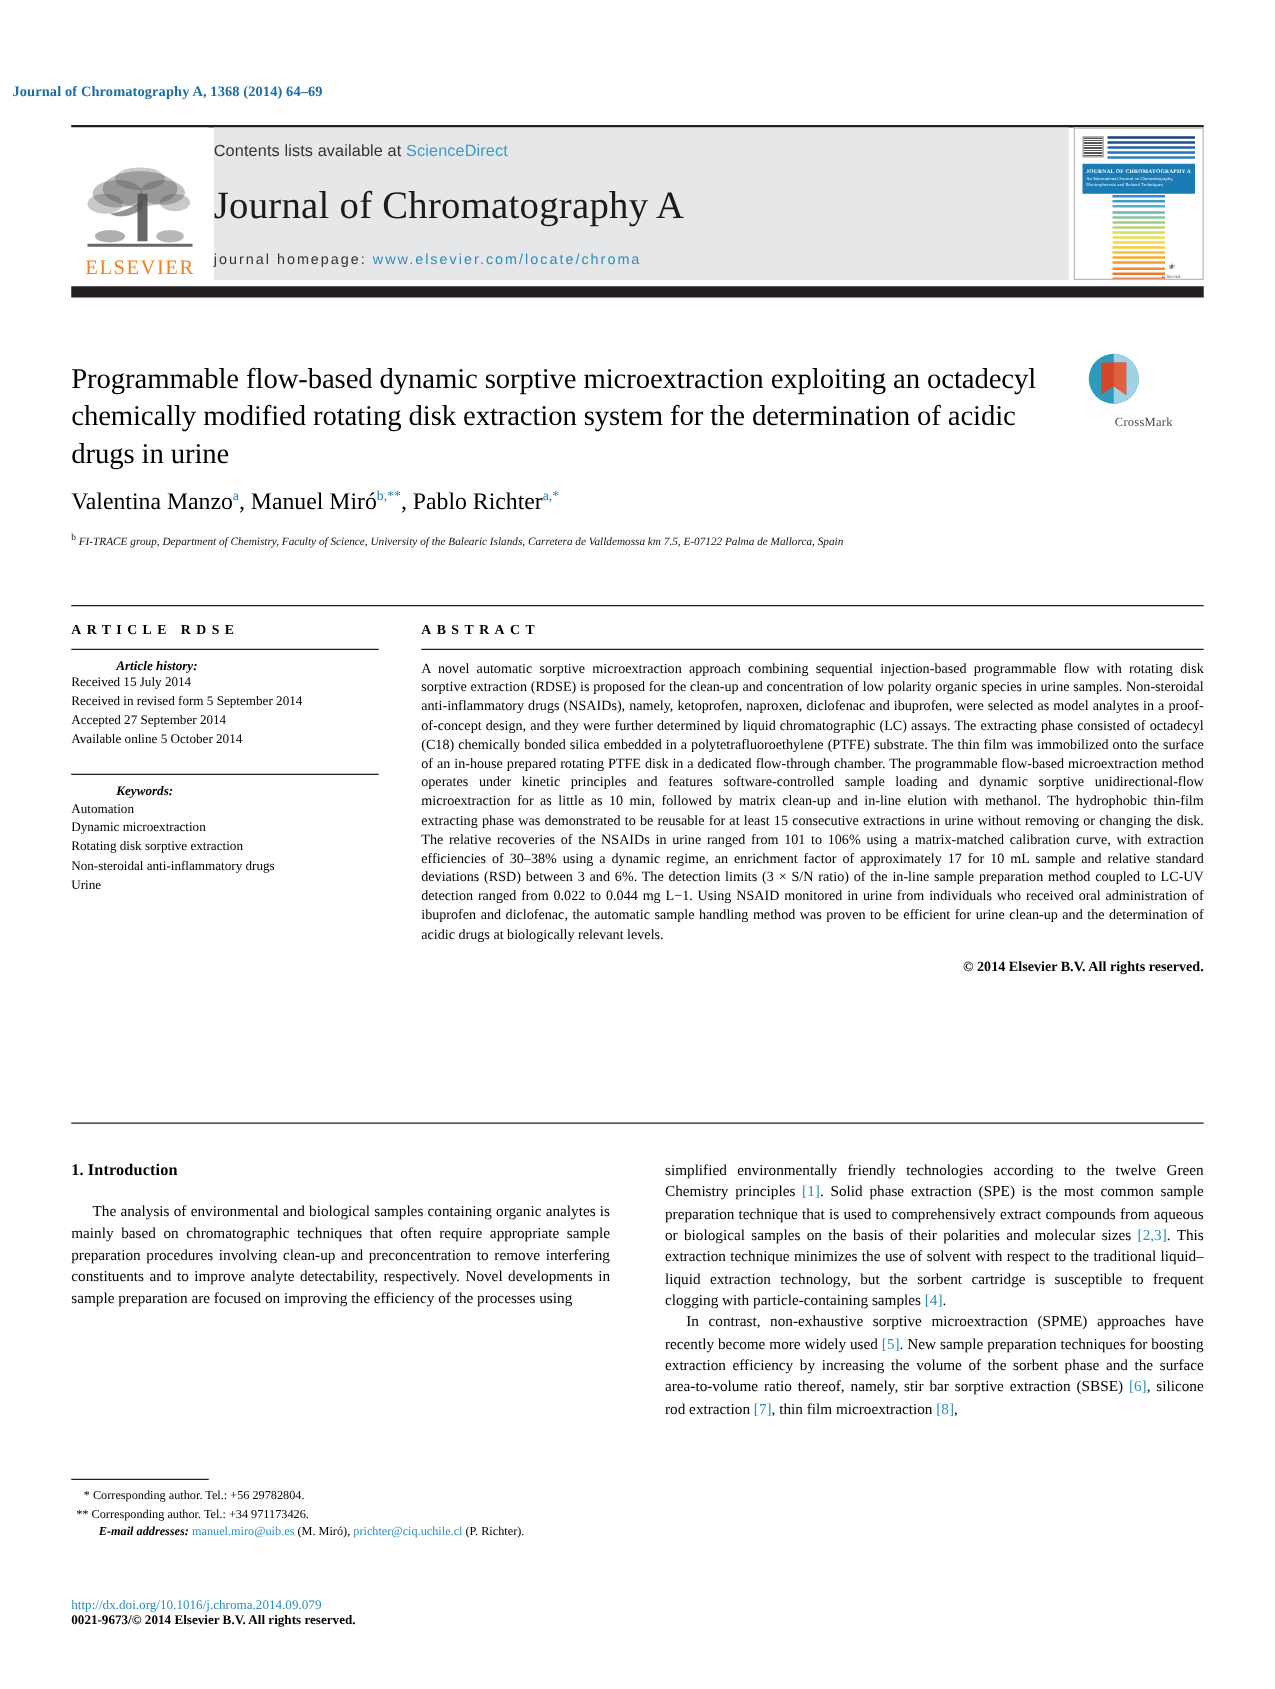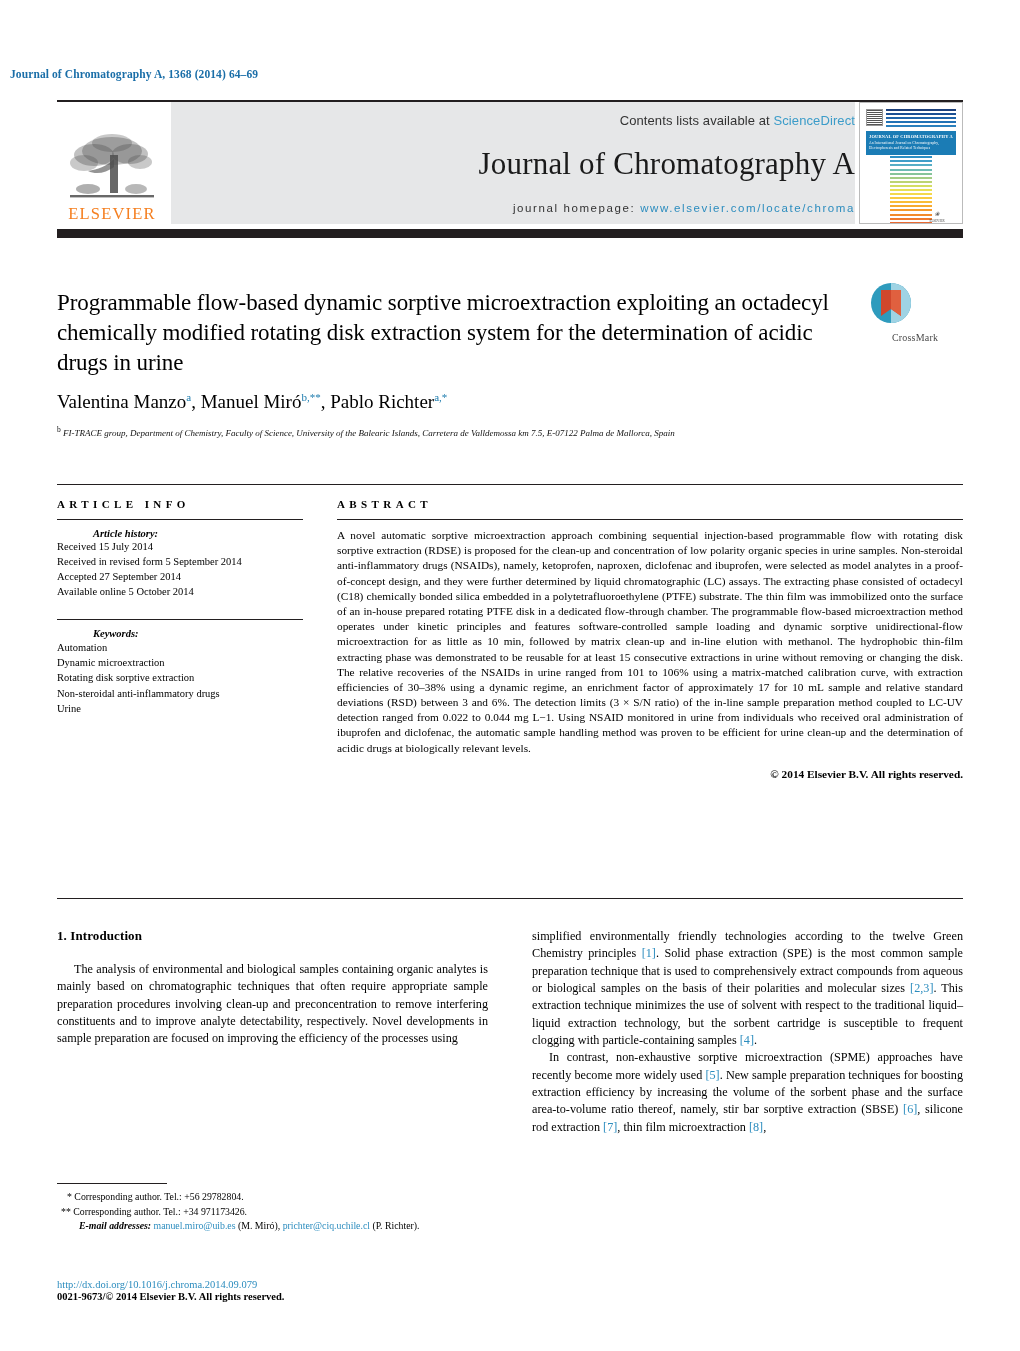--- a/index.html
+++ b/index.html
@@ -61,21 +61,21 @@
     letter-spacing: 1.2px;
     color: #f57f20;
     font-weight: normal;
     margin-top: -1px;
   }
   .masthead-center {
     flex: 1 1 auto;
     background: #e6e7e8;
     display: flex;
     flex-direction: column;
-    align-items: flex-end;
+    align-items: flex-start;
     justify-content: flex-start;
     padding-top: 11px;
     margin-left: 4px;
     margin-right: 4px;
   }
   .contents-line {
     font-family: "Liberation Sans", sans-serif;
     font-size: 13px;
     color: #333333;
     letter-spacing: 0.1px;
@@ -389,21 +389,21 @@
       <path d="M22 9 h10 v26 l-10 -7 Z" fill="#e0603f"></path>
     </svg>
     <div class="crossmark-label">CrossMark</div>
   </div>
 
   <div class="rule-thin" style="top:484px"></div>
 
   <div class="infoabs">
 
     <div class="col-info">
-      <div class="sec-head">ARTICLE INFO</div>
+      <div class="sec-head">ARTICLE RDSE</div>
       <div class="hr-sec"></div>
       <div class="info-label">Article history:</div>
       <div class="info-line">Received 15 July 2014</div>
       <div class="info-line">Received in revised form 5 September 2014</div>
       <div class="info-line">Accepted 27 September 2014</div>
       <div class="info-line">Available online 5 October 2014</div>
       <div class="info-gap"></div>
       <div class="hr-sec"></div>
       <div class="info-label">Keywords:</div>
       <div class="kw-line">Automation</div>

